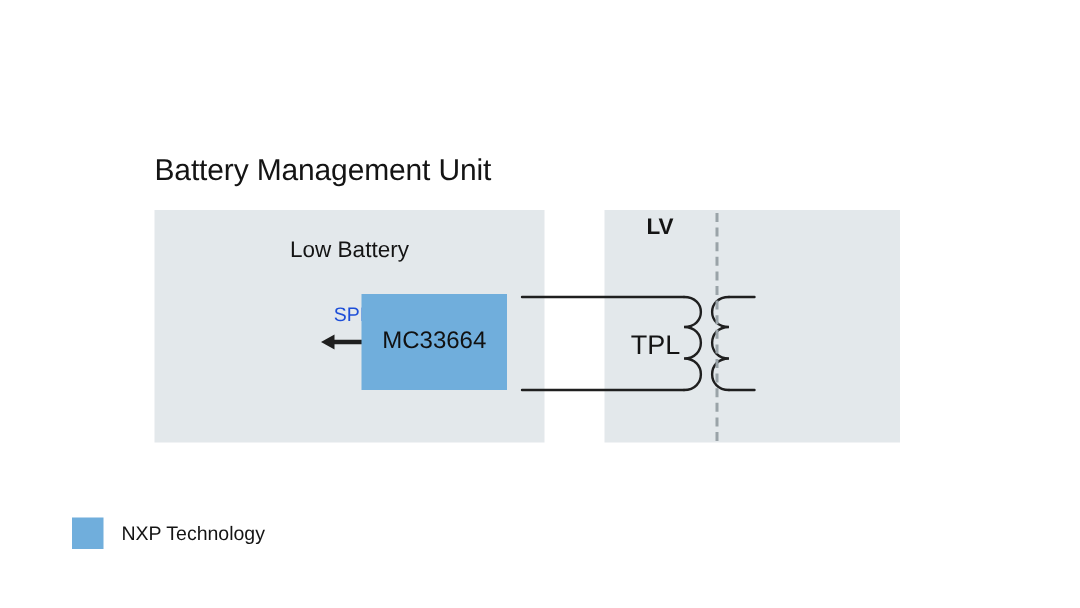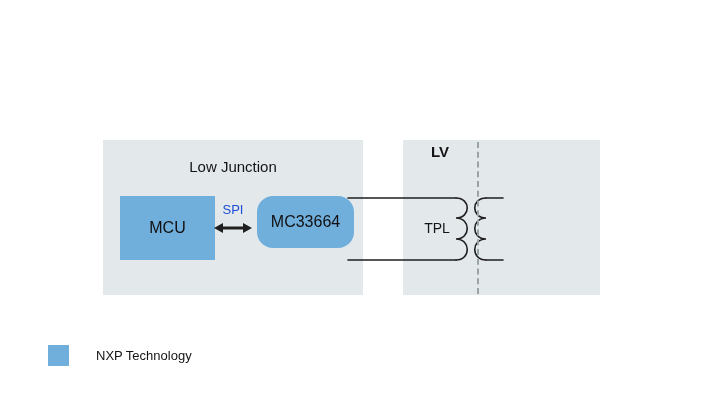--- a/index.html
+++ b/index.html
@@ -65,21 +65,21 @@
     background: #70aedc;
     display: flex;
     align-items: center;
     justify-content: center;
     font-size: 16px;
     color: #111111;
     white-space: nowrap;
     line-height: 1;
   }
   #block-mcu      { left: 120px; top: 196px; width: 95px;  height: 64px; }
-  #block-mc33664  { left: 257px; top: 196px; width: 97px;  height: 52px; border-radius: 16px; }
+  #block-mc33664  { left: 241px; top: 196px; width: 97px;  height: 64px; }
   #block-mc33772x { left: 502px; top: 196px; width: 94px;  height: 62px; }
 
   
   #spi-label {
     position: absolute;
     left: 215px; top: 203px;
     width: 36px;
     text-align: center;
     font-size: 13px;
     color: #1d4ed8;
@@ -99,21 +99,21 @@
     width: 180px; height: 90px;
     overflow: visible;
   }
 
   
   #label-tpl {
     position: absolute;
     left: 411px; top: 221px;
     width: 52px;
     text-align: center;
-    font-size: 14px;
+    font-size: 18px;
     color: #141414;
     line-height: 1;
     white-space: nowrap;
   }
 
   
   #isolation-divider {
     position: absolute;
     left: 477px; top: 142px;
     width: 0;
@@ -128,39 +128,39 @@
     display: flex;
     align-items: center;
   }
   #legend-swatch {
     width: 21px;
     height: 21px;
     background: #70aedc;
     flex: none;
   }
   #legend-label {
-    margin-left: 27px;
+    margin-left: 12px;
     font-size: 13px;
     color: #141414;
     white-space: nowrap;
     line-height: 1;
   }
 </style>
 </head>
 <body>
 
 <div class="canvas">
 
+  <div class="section-title" id="title-bmu">Battery Management Unit</div>
 
 
   <div class="panel" id="panel-bmu"></div>
 
-  <div class="panel-heading" id="label-low-voltage">Low Junction</div>
-
-  <div class="nxp-block" id="block-mcu">MCU</div>
+  <div class="panel-heading" id="label-low-voltage">Low Battery</div>
+
 
   <div id="spi-label">SPI</div>
 
   <svg id="spi-arrow" viewBox="0 0 38 14">
     <line x1="7" y1="7" x2="31" y2="7" stroke="#1f1f1f" stroke-width="3"></line>
     <polygon points="0,7 9,2 9,12" fill="#1f1f1f"></polygon>
     <polygon points="38,7 29,2 29,12" fill="#1f1f1f"></polygon>
   </svg>
 
   <div class="nxp-block" id="block-mc33664">MC33664</div>

